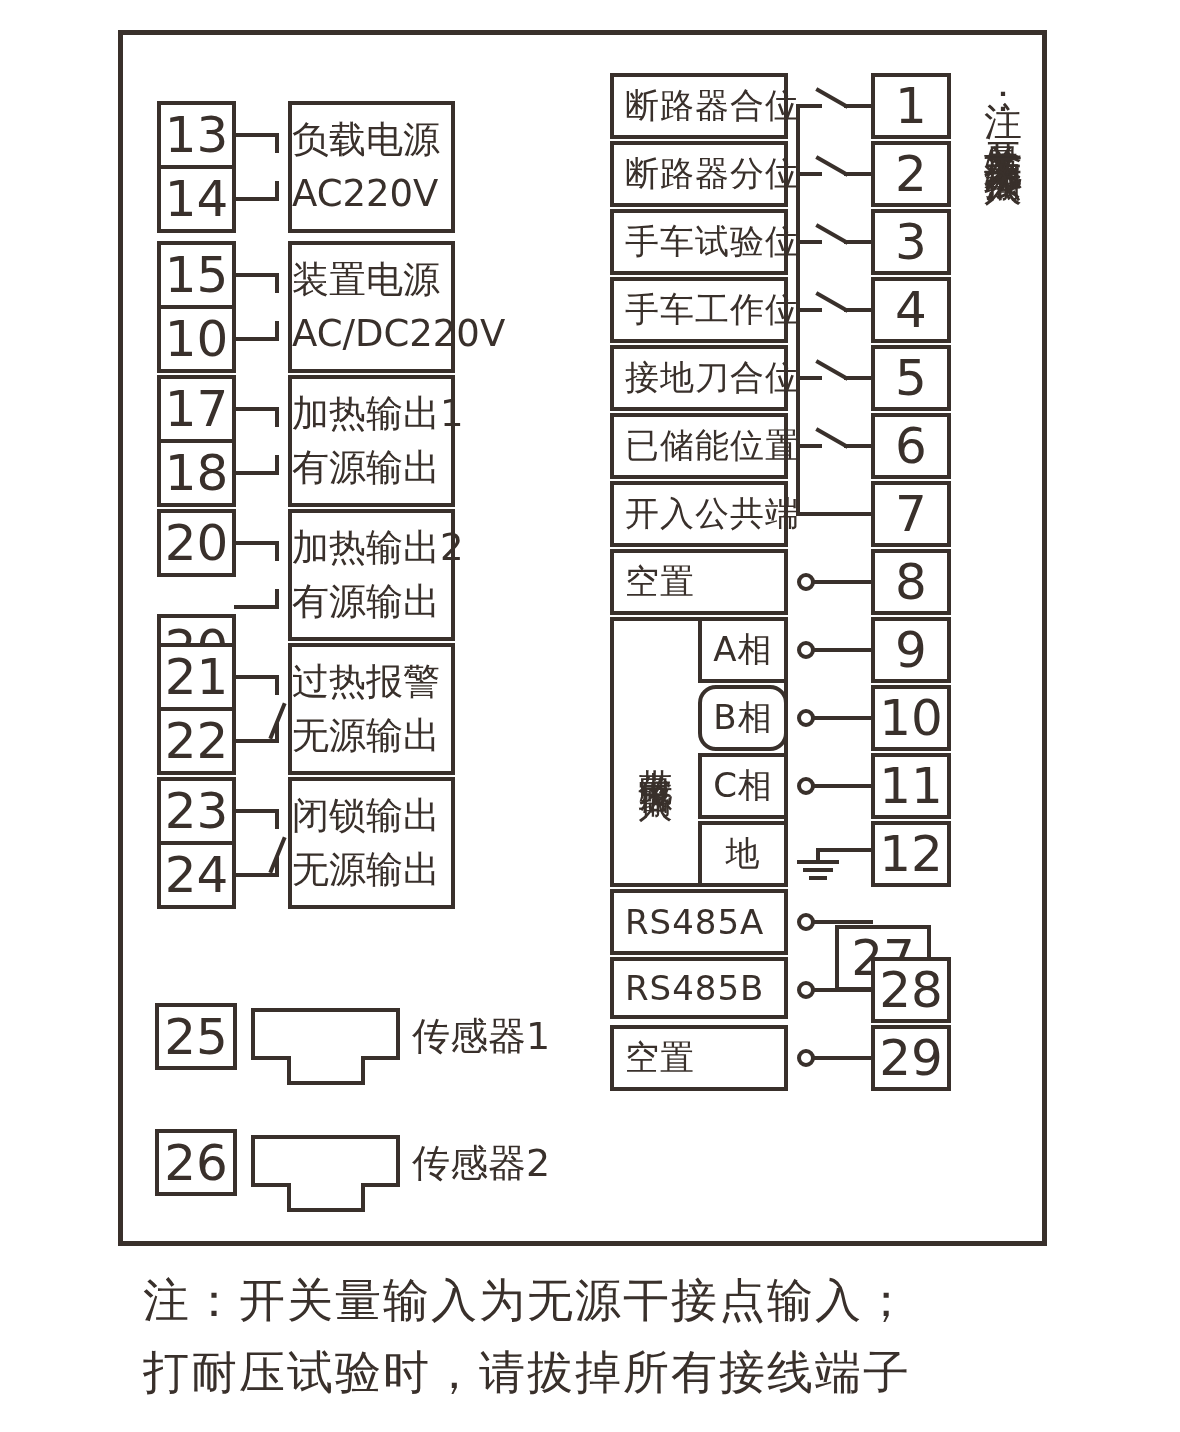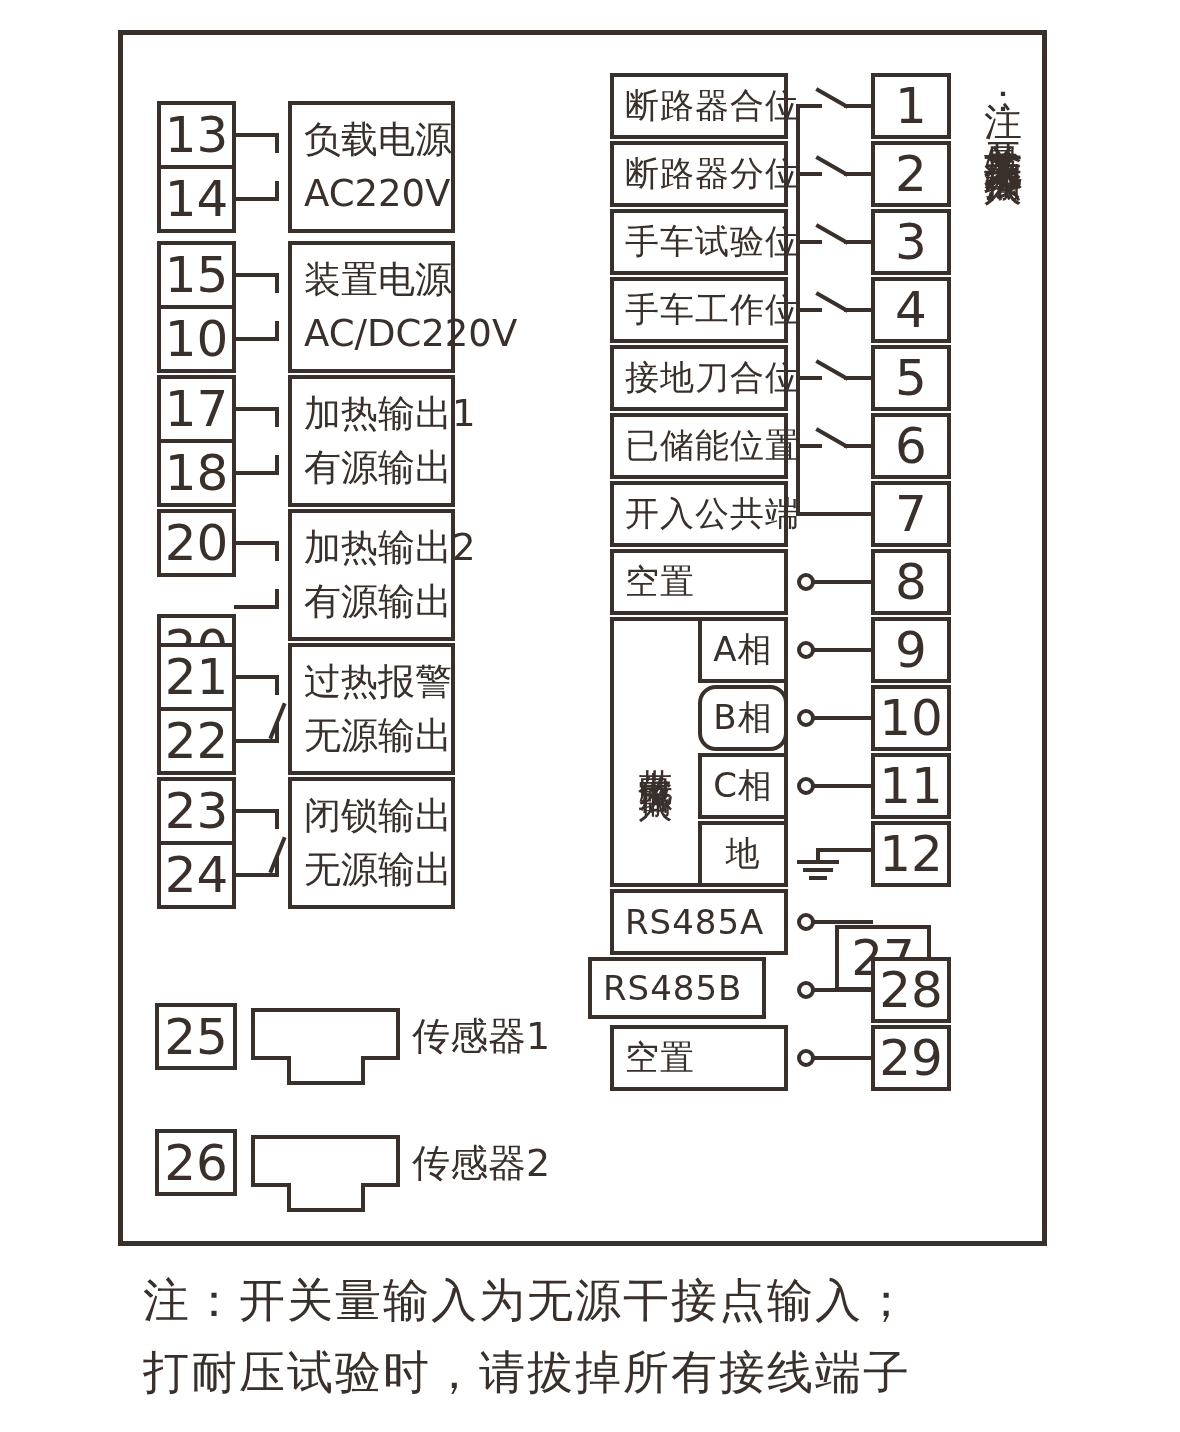--- a/index.html
+++ b/index.html
@@ -5,21 +5,21 @@
   html,body{margin:0;padding:0;background:#fff;}
   #canvas{
     position:relative;width:1180px;height:1432px;background:#ffffff;
     font-family:"DejaVu Sans","Liberation Sans",sans-serif;color:#39302b;
     overflow:hidden;
   }
   .abs{position:absolute;box-sizing:border-box;}
   .outer-border{border:5px solid #39302b;background:transparent;}
   .box{border:4px solid #39302b;background:#fff;display:flex;align-items:center;justify-content:center;}
   .num{font-size:50px;line-height:1;letter-spacing:0;}
-  .llabel{flex-direction:column;align-items:flex-start;justify-content:center;padding-left:12px;}
+  .llabel{flex-direction:column;align-items:flex-start;justify-content:center;}
   .llabel .ln{font-size:37px;line-height:54px;white-space:nowrap;letter-spacing:0;}
   .rlabel{justify-content:flex-start;padding-left:11px;font-size:34px;white-space:nowrap;letter-spacing:1px;}
   .pcell{font-size:34px;letter-spacing:1px;}
   .vtext{
     writing-mode:vertical-rl;text-orientation:mixed;
     font-size:38px;letter-spacing:2px;line-height:1;white-space:nowrap;
   }
   .groupv{
     writing-mode:vertical-rl;text-orientation:mixed;
     font-size:34px;letter-spacing:3px;line-height:1;
@@ -143,21 +143,21 @@
   <div class="abs box pcell" style="left:698px;top:753px;width:90px;height:66px;">
       <span>C相</span>
     </div>
   <div class="abs box pcell" style="left:698px;top:821px;width:90px;height:66px;">
       <span>地</span>
     </div>
 
   <div class="abs box rlabel" style="left:610px;top:889px;width:178px;height:66px;">
       <span>RS485A</span>
     </div>
-  <div class="abs box rlabel" style="left:588px;top:957px;width:178px;height:62px;text-align:right;">
+  <div class="abs box rlabel" style="left:610px;top:957px;width:178px;height:62px;text-align:right;">
       <span>RS485B</span>
     </div>
   <div class="abs box rlabel" style="left:610px;top:1025px;width:178px;height:66px;">
       <span>空置</span>
     </div>
 
   <div class="abs box num" style="left:871px;top:73px;width:80px;height:66px;">
       <span>1</span>
     </div>
   <div class="abs box num" style="left:871px;top:141px;width:80px;height:66px;">

